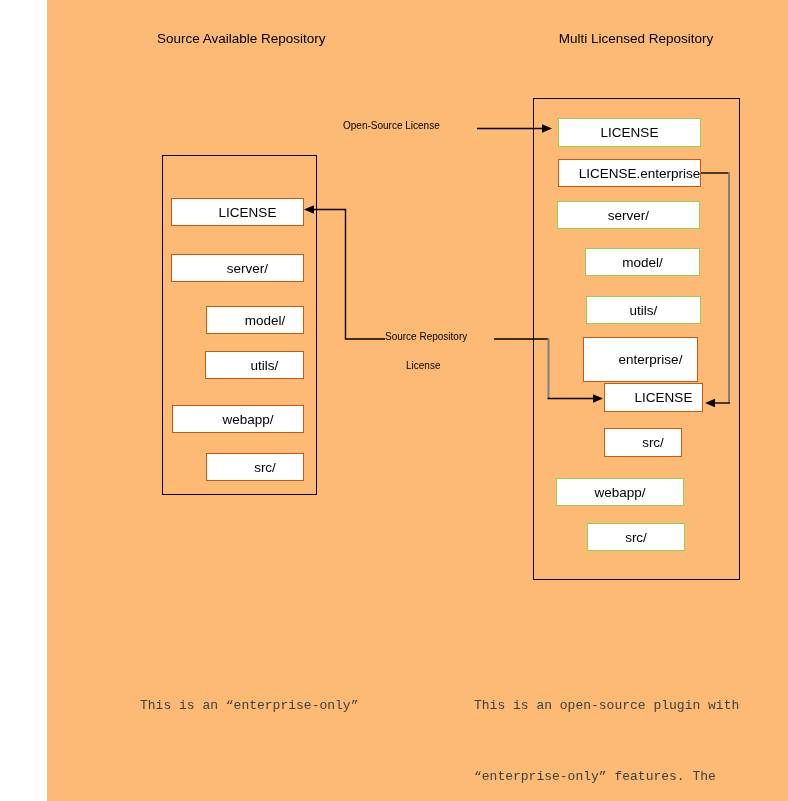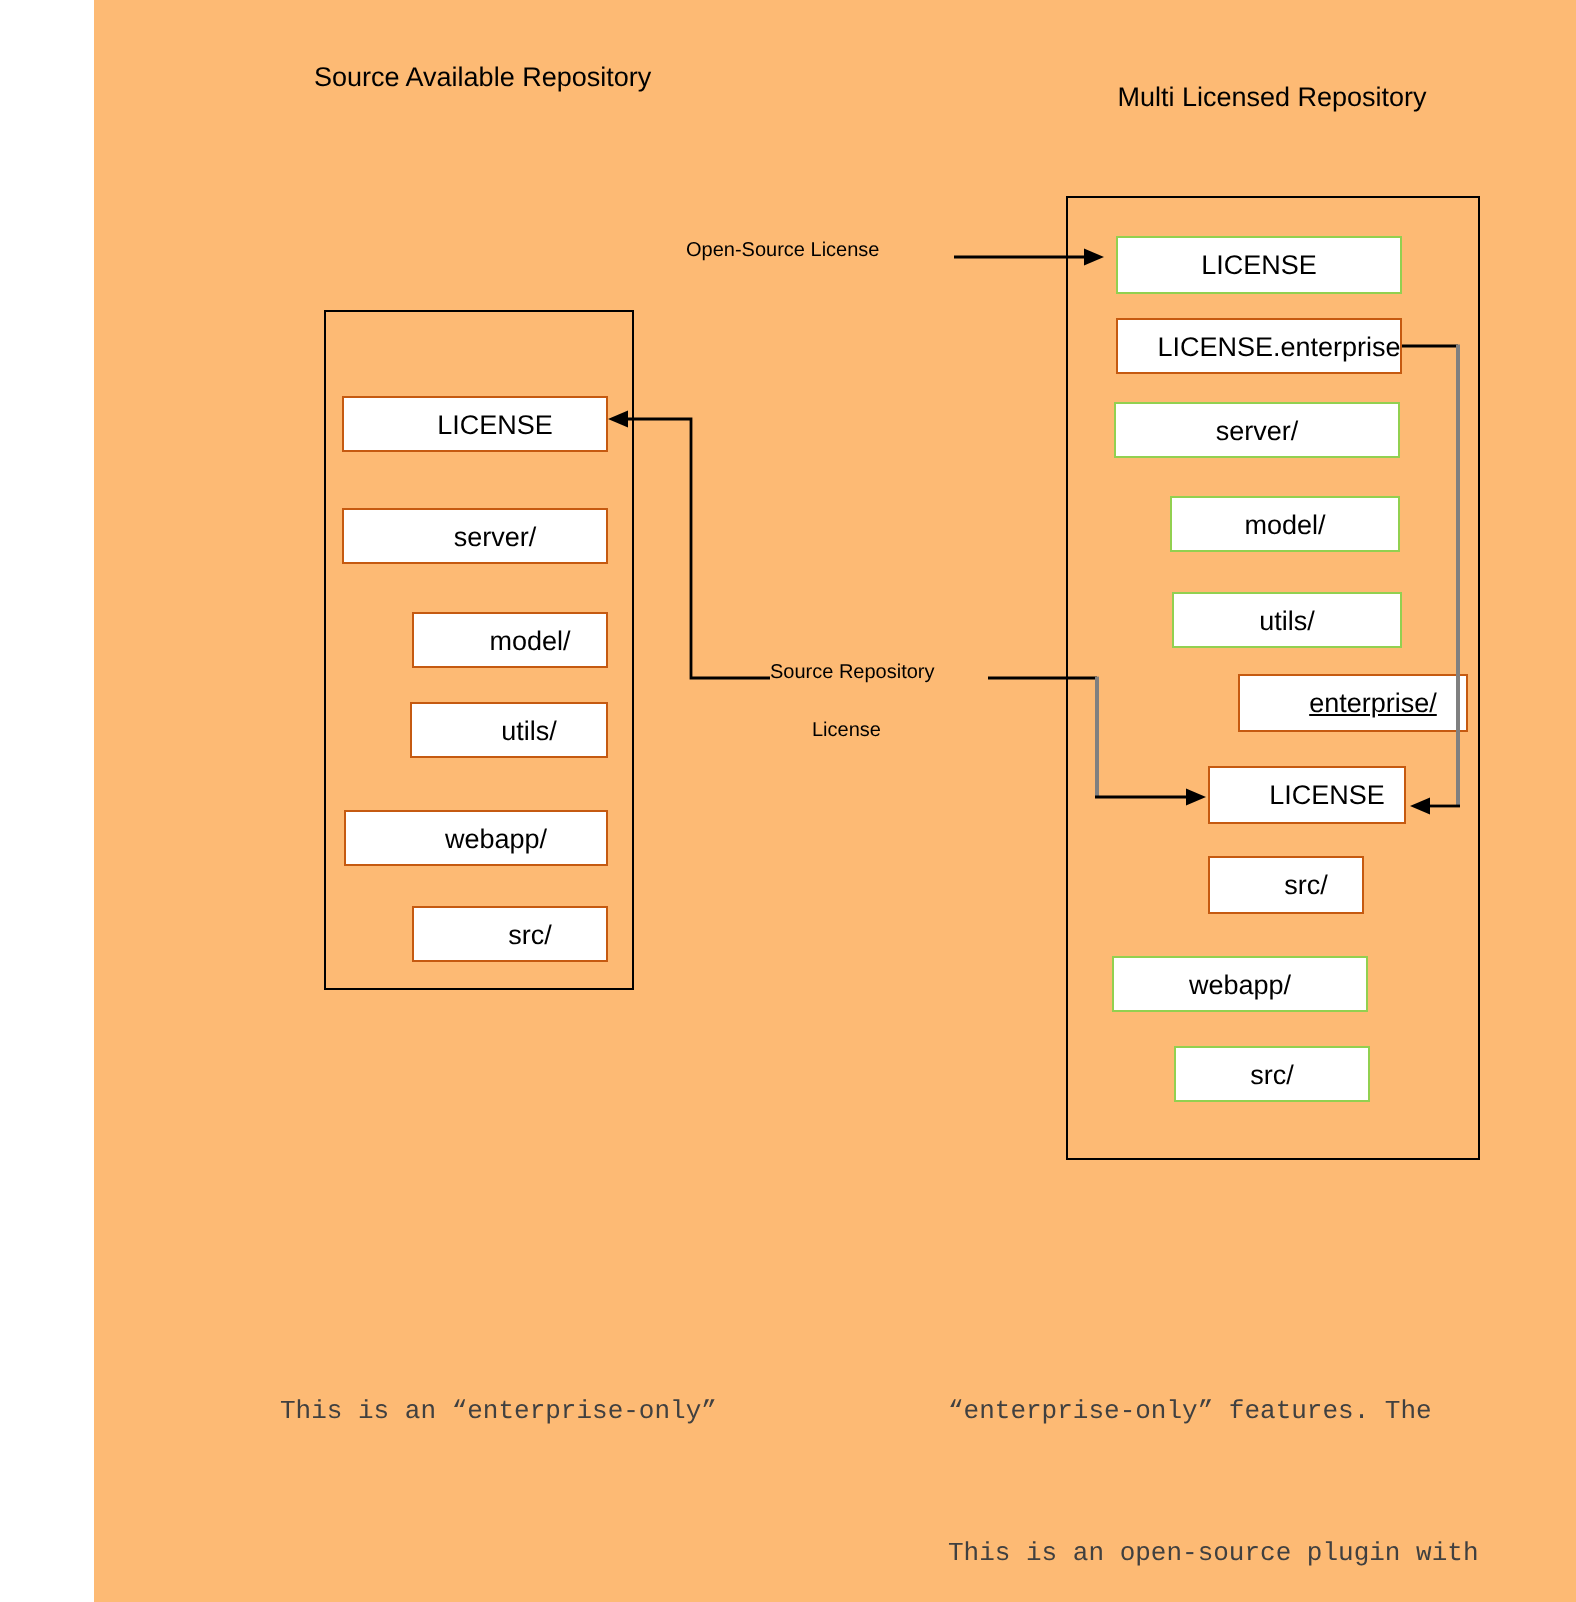--- a/index.html
+++ b/index.html
@@ -28,38 +28,38 @@
     font-size:13px;color:#404040;line-height:23.5px;white-space:pre;
   }
   svg.overlay{position:absolute;left:0;top:0;pointer-events:none;}
 </style>
 </head>
 <body>
 
 <div class="canvas">
 
   <div class="repo-title" style="left:110px;top:31px;width:166px;">Source Available Repository</div>
-  <div class="repo-title" style="left:511px;top:41px;width:156px;">Multi Licensed Repository</div>
+  <div class="repo-title" style="left:511px;top:31px;width:156px;">Multi Licensed Repository</div>
 
   <div class="repo-container" style="left:115px;top:155px;width:155px;height:340px;"></div>
   <div class="repo-container" style="left:486px;top:98px;width:207px;height:482px;"></div>
 
   <div class="fbox orange" style="left:124px;top:198px;width:133px;height:28px;">LICENSE</div>
   <div class="fbox orange" style="left:124px;top:254px;width:133px;height:28px;">server/</div>
   <div class="fbox orange" style="left:159px;top:306px;width:98px;height:28px;">model/</div>
   <div class="fbox orange" style="left:158px;top:351px;width:99px;height:28px;">utils/</div>
   <div class="fbox orange" style="left:125px;top:405px;width:132px;height:28px;">webapp/</div>
   <div class="fbox orange" style="left:159px;top:453px;width:98px;height:28px;">src/</div>
 
   <div class="fbox green" style="left:511px;top:118px;width:143px;height:29px;">LICENSE</div>
   <div class="fbox orange" style="left:511px;top:159px;width:143px;height:28px;">LICENSE.enterprise</div>
   <div class="fbox green" style="left:510px;top:201px;width:143px;height:28px;">server/</div>
   <div class="fbox green" style="left:538px;top:248px;width:115px;height:28px;">model/</div>
   <div class="fbox green" style="left:539px;top:296px;width:115px;height:28px;">utils/</div>
-  <div class="fbox orange" style="left:572px;top:337px;width:115px;height:29px;text-decoration:underline;">enterprise/</div>
+  <div class="fbox orange" style="left:536px;top:337px;width:115px;height:45px;">enterprise/</div>
   <div class="fbox orange" style="left:557px;top:383px;width:99px;height:29px;">LICENSE</div>
   <div class="fbox orange" style="left:557px;top:428px;width:78px;height:29px;">src/</div>
   <div class="fbox green" style="left:509px;top:478px;width:128px;height:28px;">webapp/</div>
   <div class="fbox green" style="left:540px;top:523px;width:98px;height:28px;">src/</div>
 
   <div class="conn-label" style="left:296px;top:120px;">Open-Source License</div>
   <div class="conn-label" style="left:338px;top:331px;">Source Repository</div>
   <div class="conn-label" style="left:359px;top:360px;">License</div>
 
   <svg class="overlay" width="788" height="801" viewBox="0 0 788 801">
@@ -83,20 +83,20 @@
       <path d="M683,403 H668" stroke="#000000" stroke-width="1.4" fill="none"></path>
       <polygon points="658,403 668,398.8 668,407.2" fill="#000000"></polygon>
     </g>
   </svg>
 
   <div class="note" style="left:93px;top:647px;">
     <div>This is an “enterprise-only”</div>
     
   </div>
   <div class="note" style="left:427px;top:647px;">
+    <div>This is an open-source plugin with</div>
     <div>“enterprise-only” features. The</div>
-    <div>This is an open-source plugin with</div>
     
     
     
   </div>
 
 </div>
 
 </body></html>

